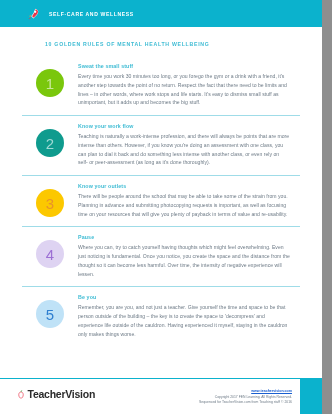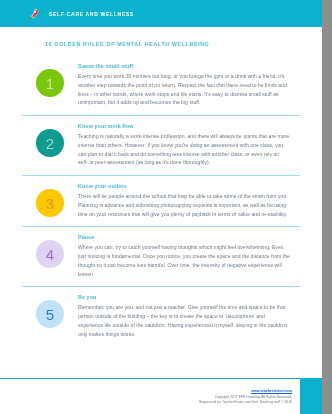--- a/index.html
+++ b/index.html
@@ -238,20 +238,27 @@
         <div class="rule-title">Be you</div>
         <div class="rule-text">Remember, you are you, and not just a teacher. Give yourself the time and space to be that person outside of the building – the key is to create the space to 'decompress' and experience life outside of the cauldron. Having experienced it myself, staying in the cauldron only makes things worse.</div>
       </div>
     </div>
 
   </div>
 
   <div class="footer">
     <div class="footer-accent"></div>
 
+    <div class="logo">
+      <svg class="apple-icon" viewBox="0 0 32 36">
+        <path d="M16 8c-5 0-9 4-9 11 0 8 5 14 9 14s9-6 9-14c0-7-4-11-9-11z" fill="none" stroke="#e8354a" stroke-width="2.6"></path>
+        <path d="M16 8c0-4 2-6 5-7" fill="none" stroke="#3a9e3a" stroke-width="2.4"></path>
+      </svg>
+      <div class="logo-text">TeacherVision</div>
+    </div>
 
     <div class="footer-right">
       <span class="footer-url">www.teachervision.com</span>
       <span class="footer-copy">Copyright 2017 FEN Learning. All Rights Reserved.</span>
       <span class="footer-copy">Sequenced for TeacherVision.com from Teaching stuff © 2016</span>
     </div>
   </div>
 
 </div>
 

